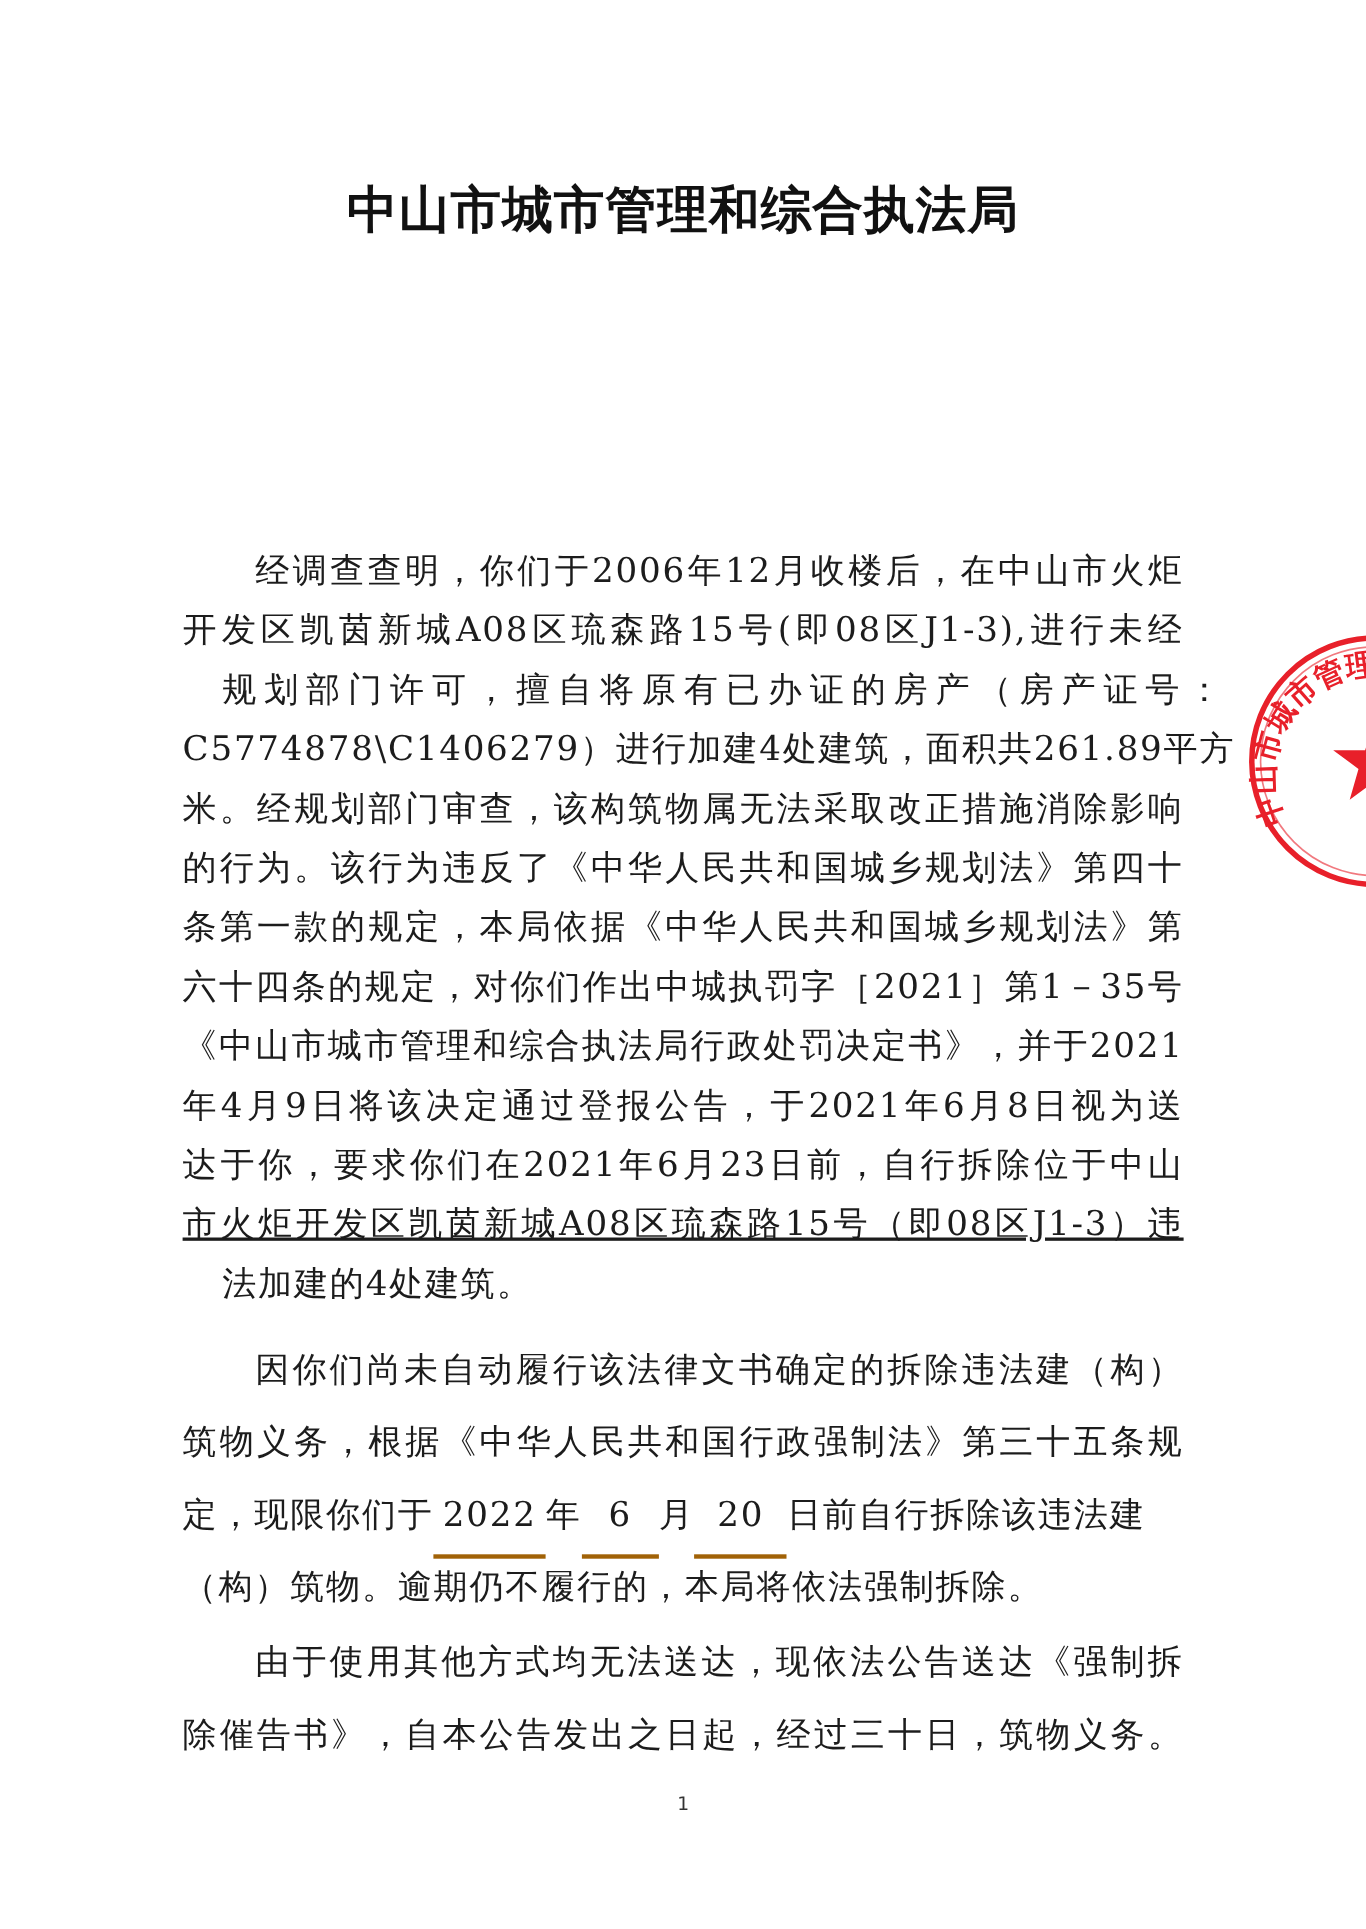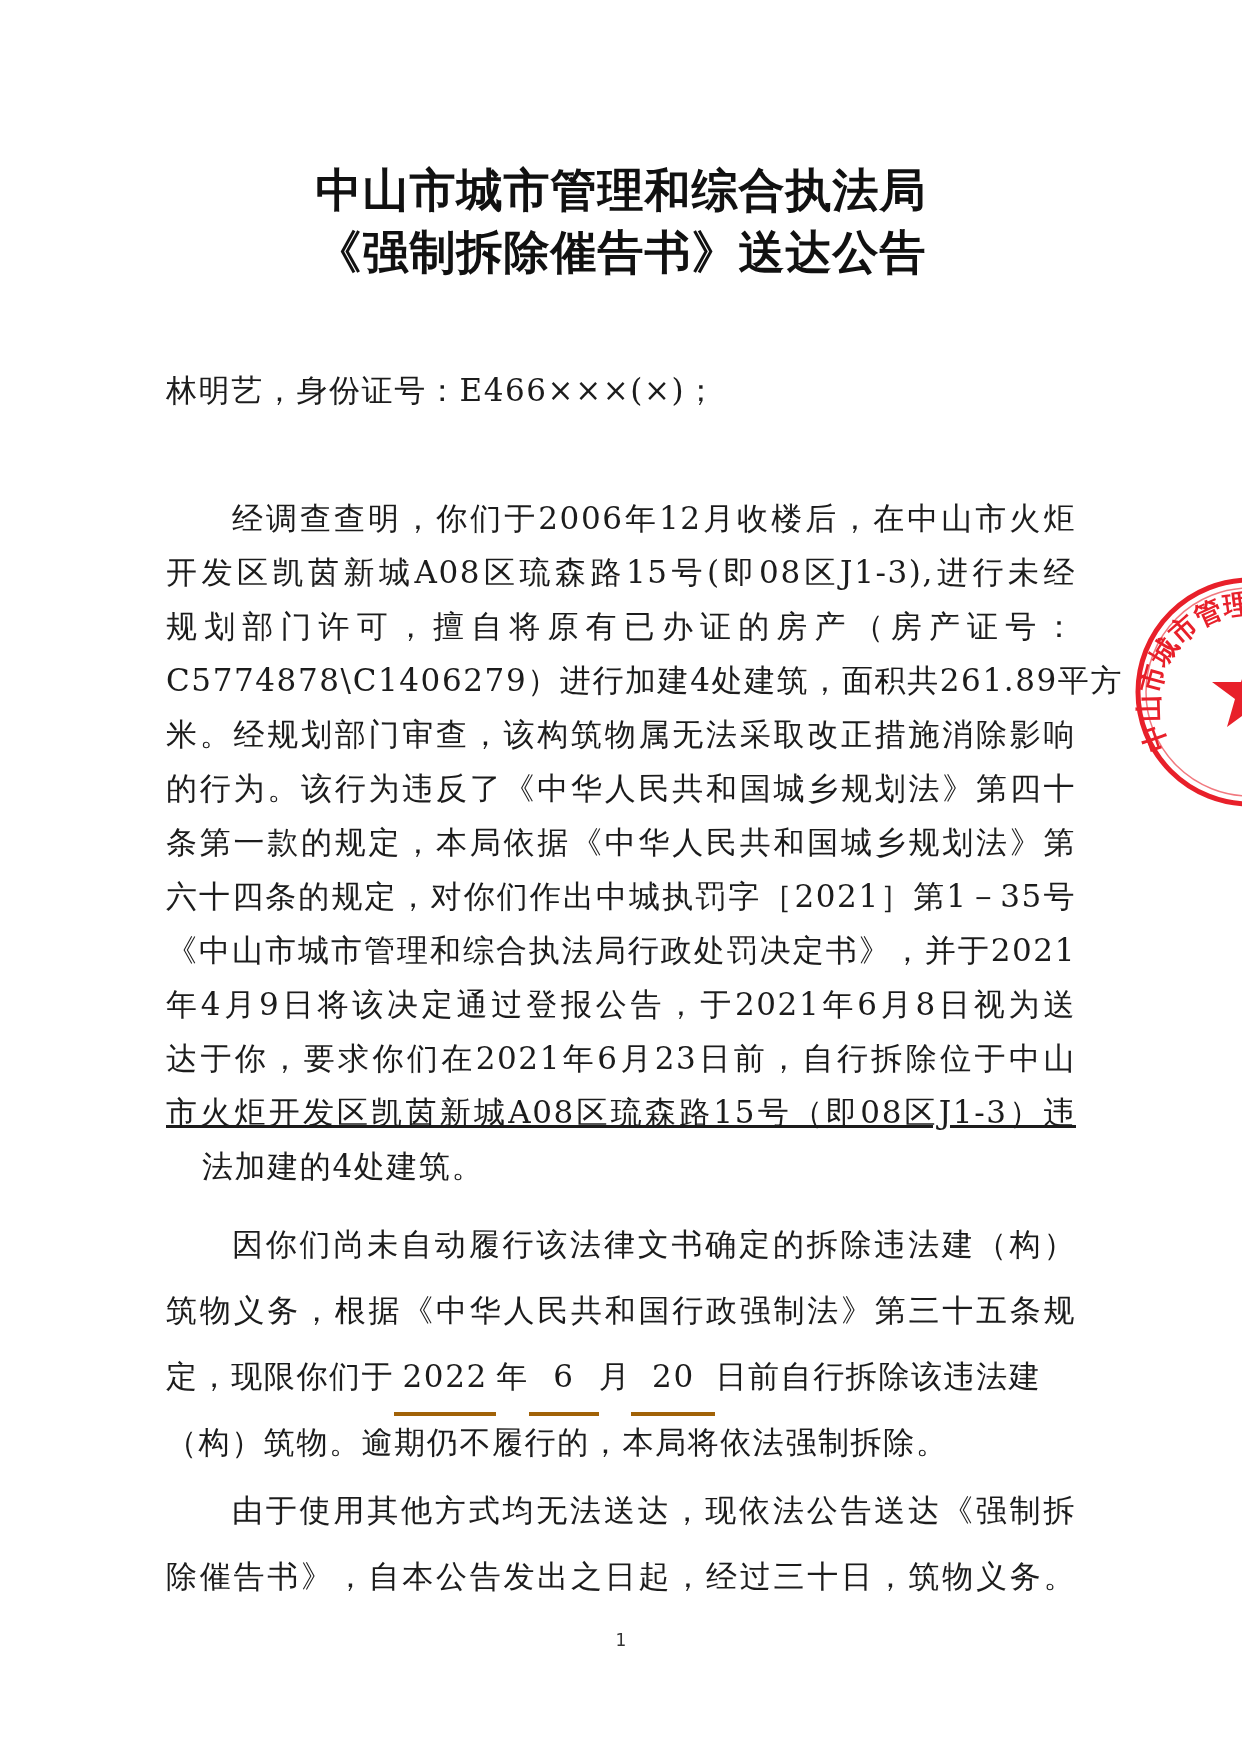--- a/index.html
+++ b/index.html
@@ -24,28 +24,26 @@
   .u { border-bottom: 4px solid #a16207; display: inline-block; text-align: center; line-height: 1.0; padding-bottom: 20px; }
   .pagenum { position: absolute; top: 1630px; left: 0; width: 1242px; text-align: center; font-size: 17px; font-family: "DejaVu Sans", sans-serif; color: #333; }
   .seal { position: absolute; left: 1130px; top: 572px; width: 240px; height: 240px; }
 </style>
 </head>
 <body>
 
 <div class="page">
 
   <div class="title t1">中山市城市管理和综合执法局</div>
-  <div class="title t2">《强制拆除催告书》送达公告</div>
 
-  <div class="line" style="top:370px;">林明艺，身份证号：E466×××(×)；</div>
 
   <div>
     <div class="line just indent" style="top:498px;">经调查查明，你们于2006年12月收楼后，在中山市火炬</div>
     <div class="line just" style="top:552px;">开发区凯茵新城A08区琉森路15号(即08区J1-3),进行未经</div>
-    <div class="line just" style="top:606px;">规划部门许可，擅自将原有已办证的房产（房产证号：</div>
+    <div class="line just" style="top:606px;margin-left:36px;">规划部门许可，擅自将原有已办证的房产（房产证号：</div>
     <div class="line just" style="top:660px;">C5774878\C1406279）进行加建4处建筑，面积共261.89平方</div>
     <div class="line just" style="top:714px;">米。经规划部门审查，该构筑物属无法采取改正措施消除影响</div>
     <div class="line just" style="top:768px;">的行为。该行为违反了《中华人民共和国城乡规划法》第四十</div>
     <div class="line just" style="top:822px;">条第一款的规定，本局依据《中华人民共和国城乡规划法》第</div>
     <div class="line just" style="top:876px;">六十四条的规定，对你们作出中城执罚字［2021］第1－35号</div>
     <div class="line just" style="top:930px;">《中山市城市管理和综合执法局行政处罚决定书》，并于2021</div>
     <div class="line just" style="top:984px;">年4月9日将该决定通过登报公告，于2021年6月8日视为送</div>
     <div class="line just" style="top:1038px;">达于你，要求你们在2021年6月23日前，自行拆除位于中山</div>
     <div class="line just" style="top:1092px;text-decoration:underline;">市火炬开发区凯茵新城A08区琉森路15号（即08区J1-3）违</div>
     <div class="line" style="top:1146px;margin-left:36px;">法加建的4处建筑。</div>

